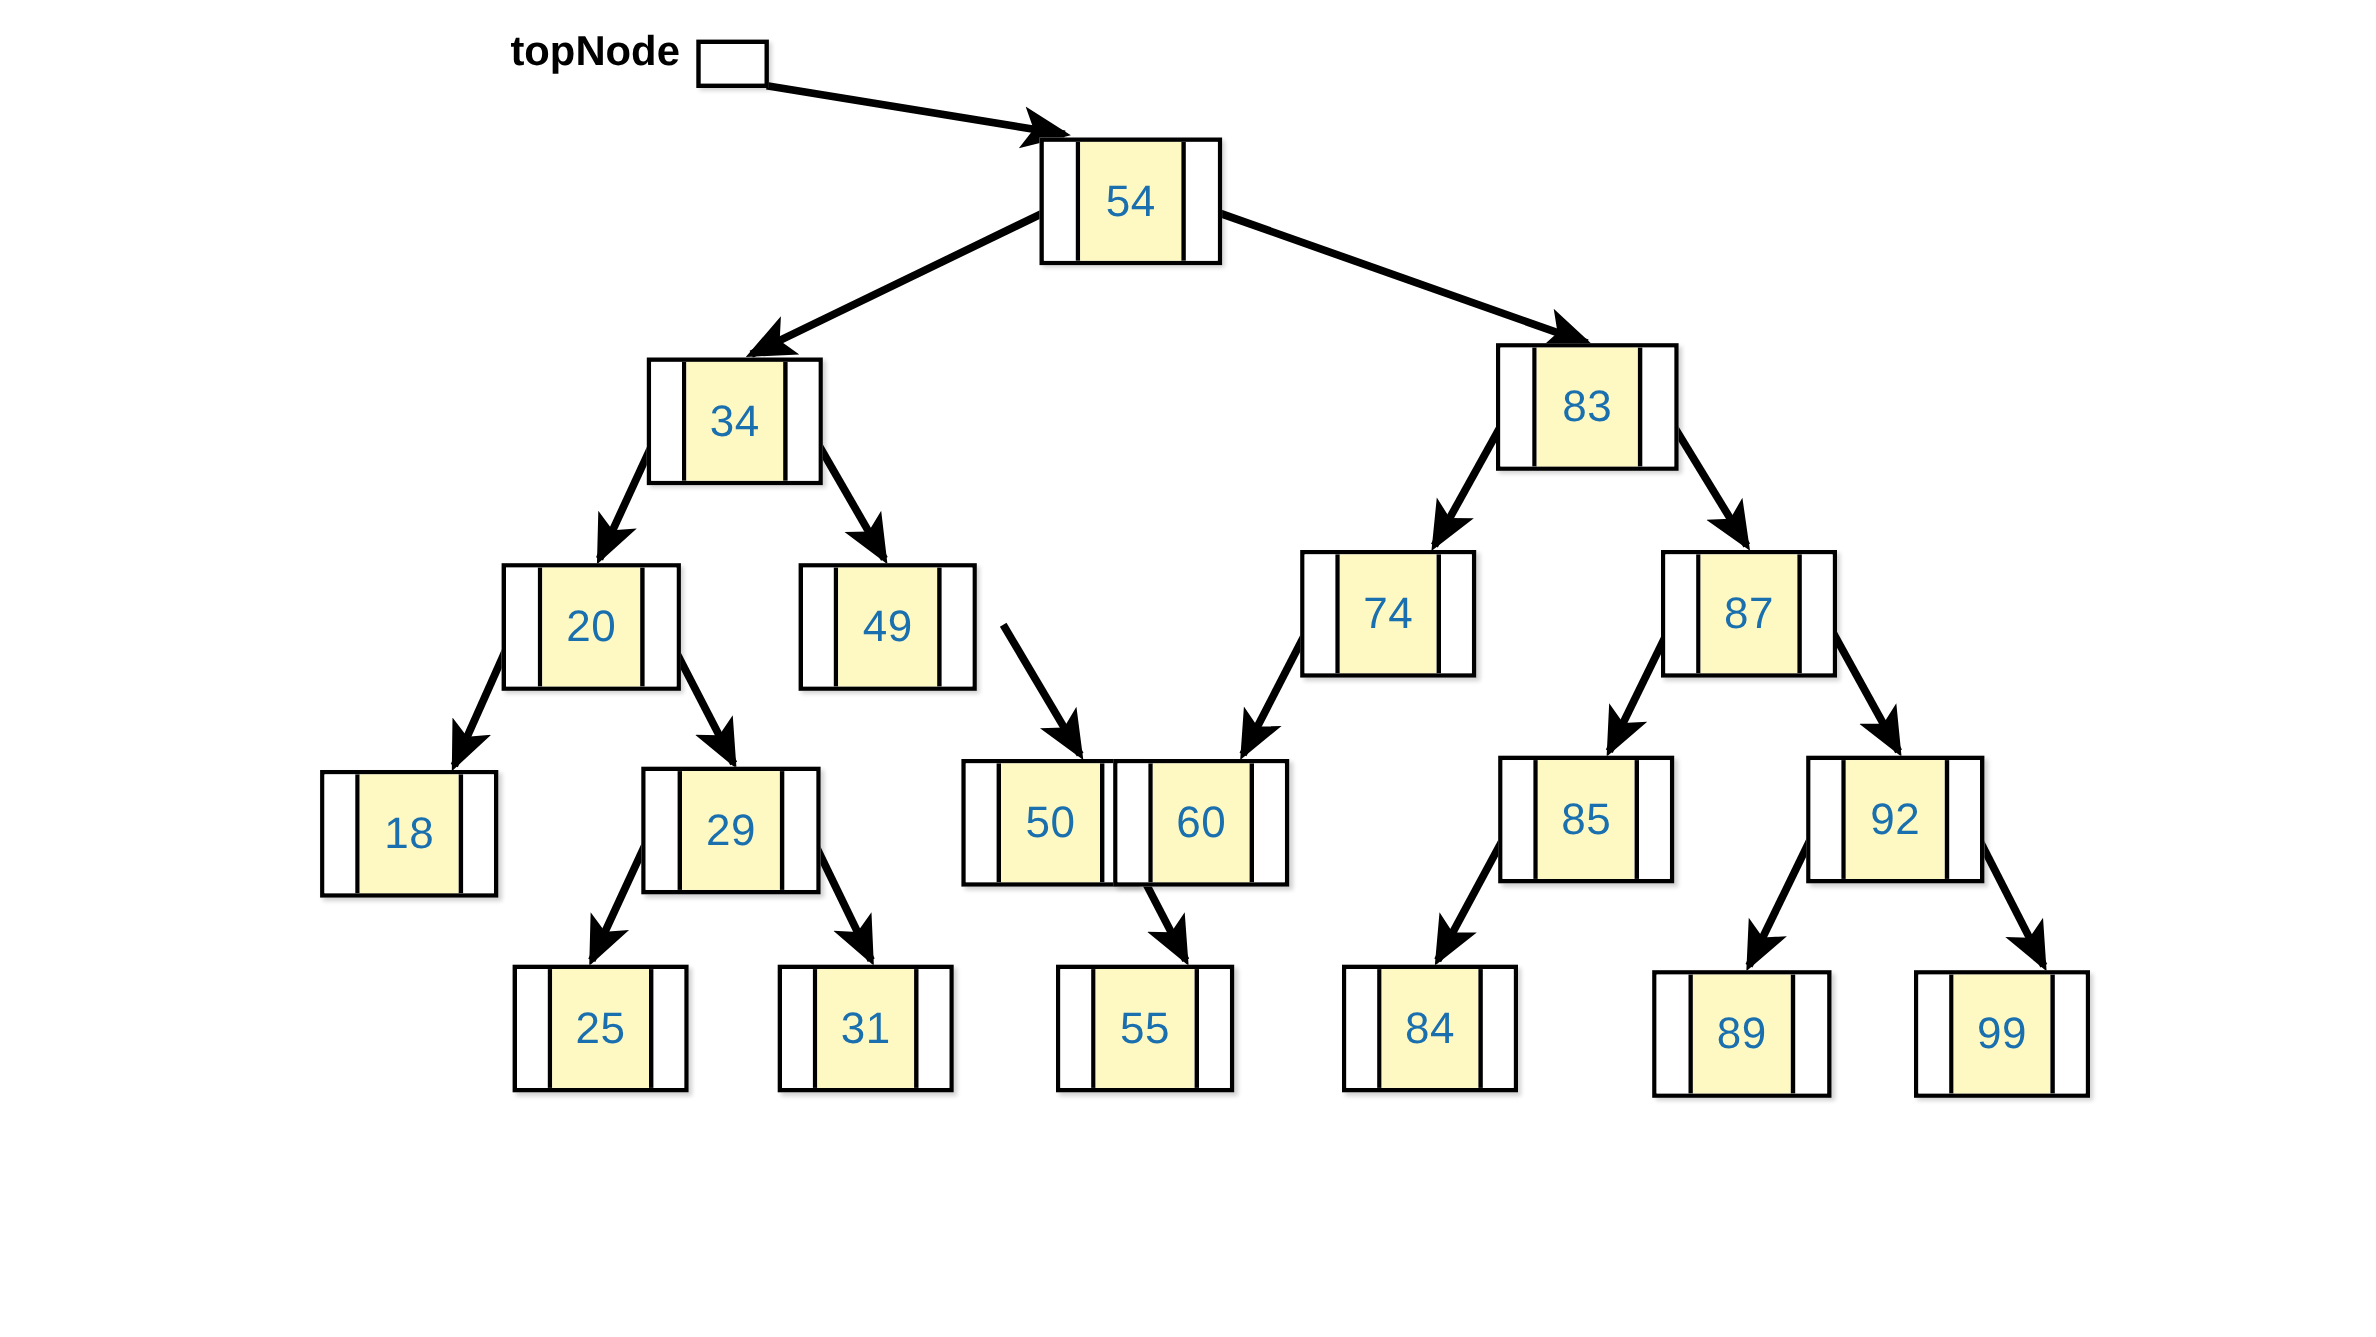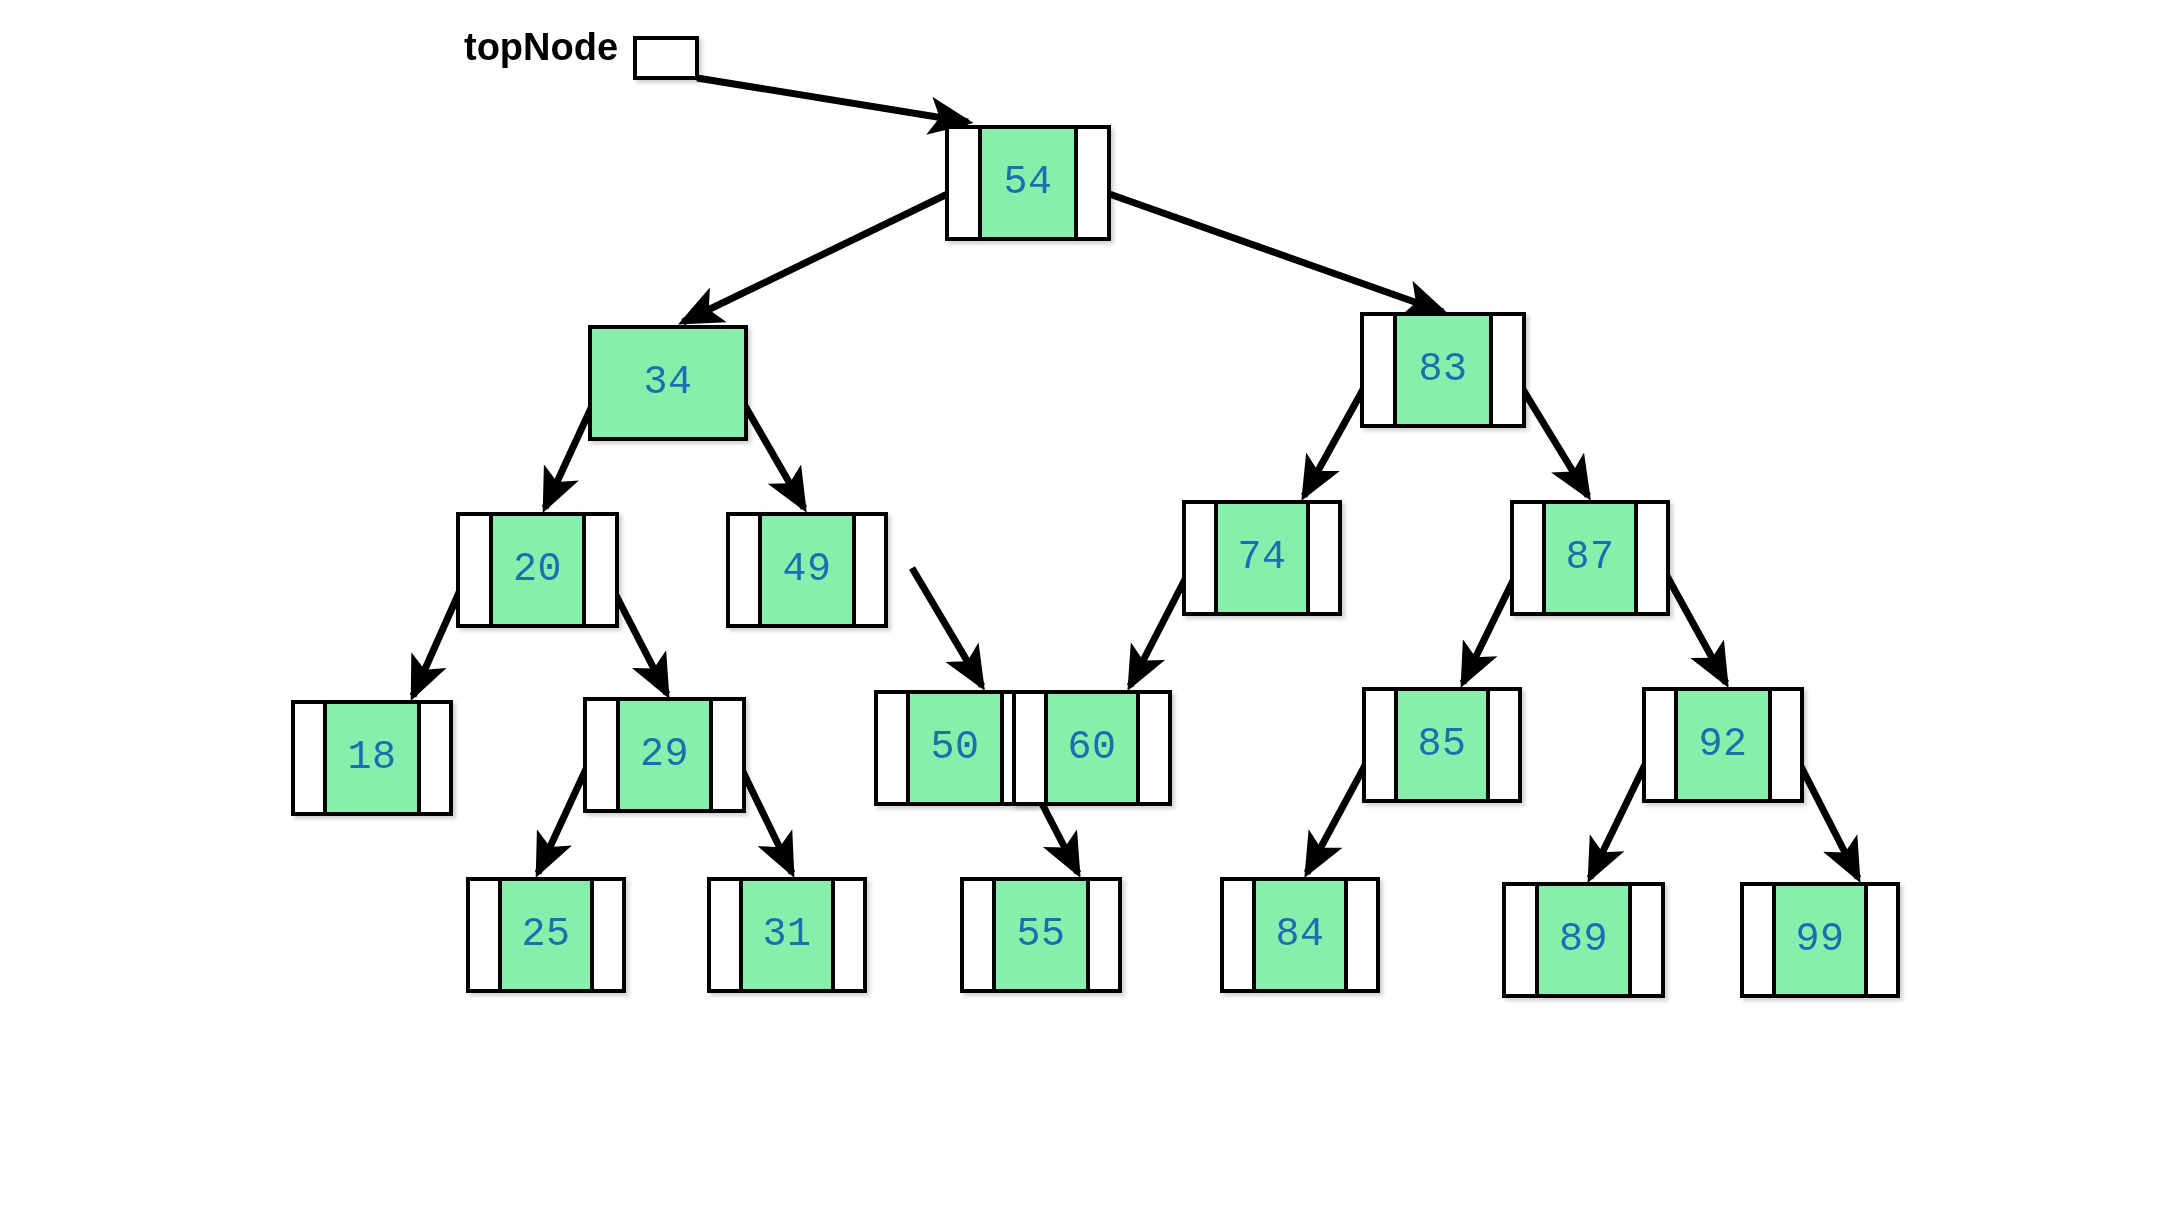--- a/index.html
+++ b/index.html
@@ -45,25 +45,25 @@
   .cell-ptr.right {
     border-left: 4px solid #000000;
   }
   .cell-value {
     flex: 1 1 auto;
     box-sizing: border-box;
     display: flex;
     align-items: center;
     justify-content: center;
     color: #1a6fae;
-    font-family: Liberation Mono, monospace;
+    font-family: Liberation Sans, sans-serif;
     font-size: 40px;
     line-height: 1;
     letter-spacing: 0.5px;
-    background: #86efac;
+    background: #fef9c3;
   }
   .topnode-label {
     position: absolute;
     font-family: "Liberation Sans", sans-serif;
     font-weight: bold;
     font-size: 38px;
     color: #000000;
     white-space: nowrap;
   }
   .topnode-box {
@@ -111,21 +111,21 @@
   <div class="topnode-label" style="left: 464px; top: 26px;">topNode</div>
 
   <div class="topnode-box" style="left: 633px; top: 36px; width: 66px; height: 44px;"></div>
 
   <div id="nodes-layer">
       <div class="node" style="left: 945px; top: 125px; width: 166px; height: 116px;">
         <div class="cell-ptr left" style="width: 33px;"></div>
         <div class="cell-value">54</div>
         <div class="cell-ptr right" style="width: 33px;"></div>
       </div>
-      <div class="node" style="left: 588px; top: 325px; width: 160px; height: 116px; flex-direction: column;">
+      <div class="node" style="left: 588px; top: 325px; width: 160px; height: 116px;">
         <div class="cell-ptr left" style="width: 32px;"></div>
         <div class="cell-value">34</div>
         <div class="cell-ptr right" style="width: 32px;"></div>
       </div>
       <div class="node" style="left: 1360px; top: 312px; width: 166px; height: 116px;">
         <div class="cell-ptr left" style="width: 33px;"></div>
         <div class="cell-value">83</div>
         <div class="cell-ptr right" style="width: 33px;"></div>
       </div>
       <div class="node" style="left: 456px; top: 512px; width: 163px; height: 116px;">

